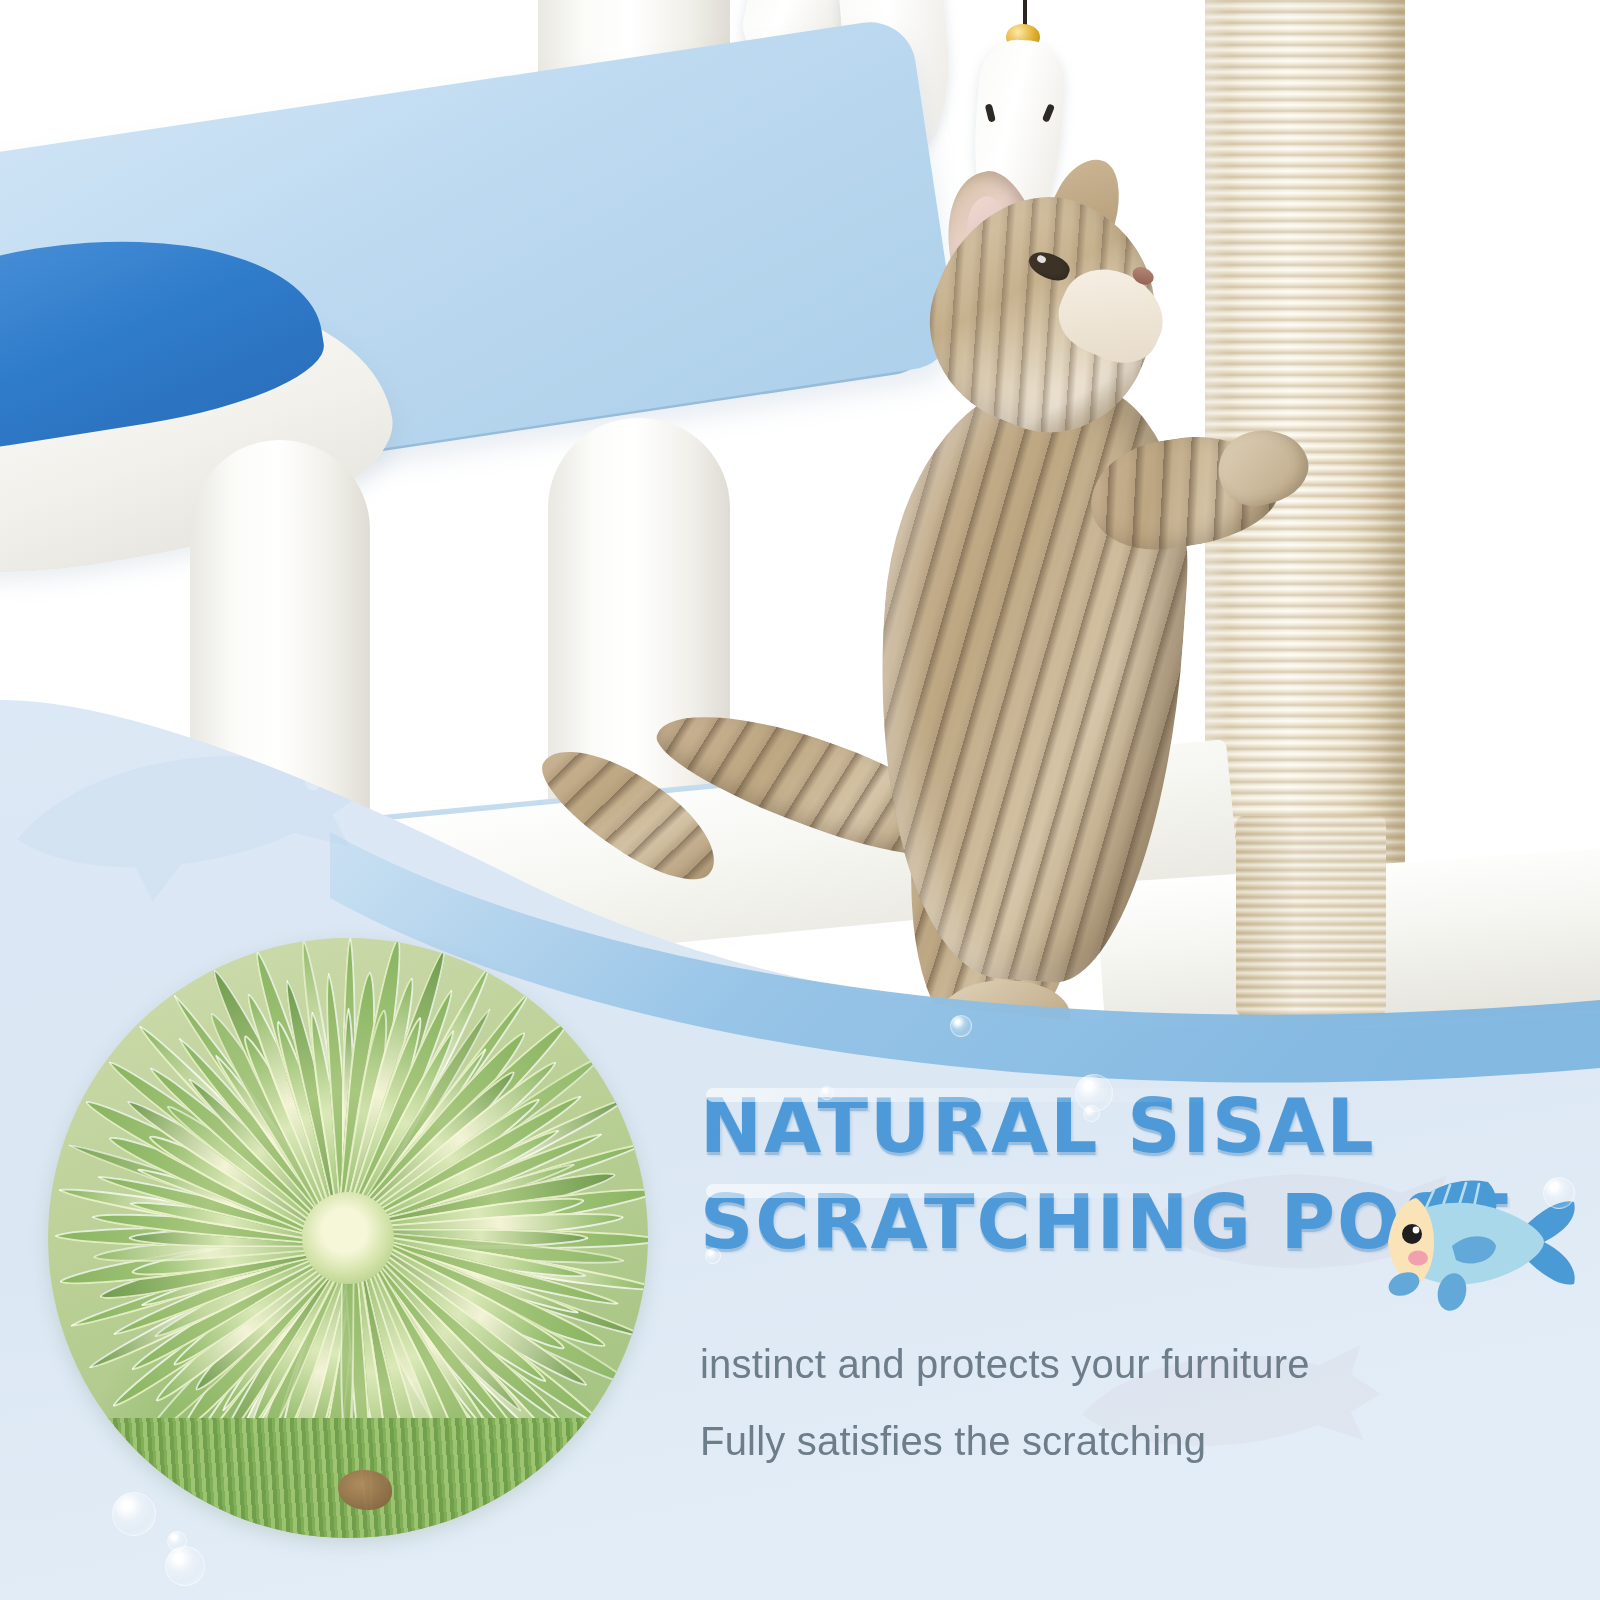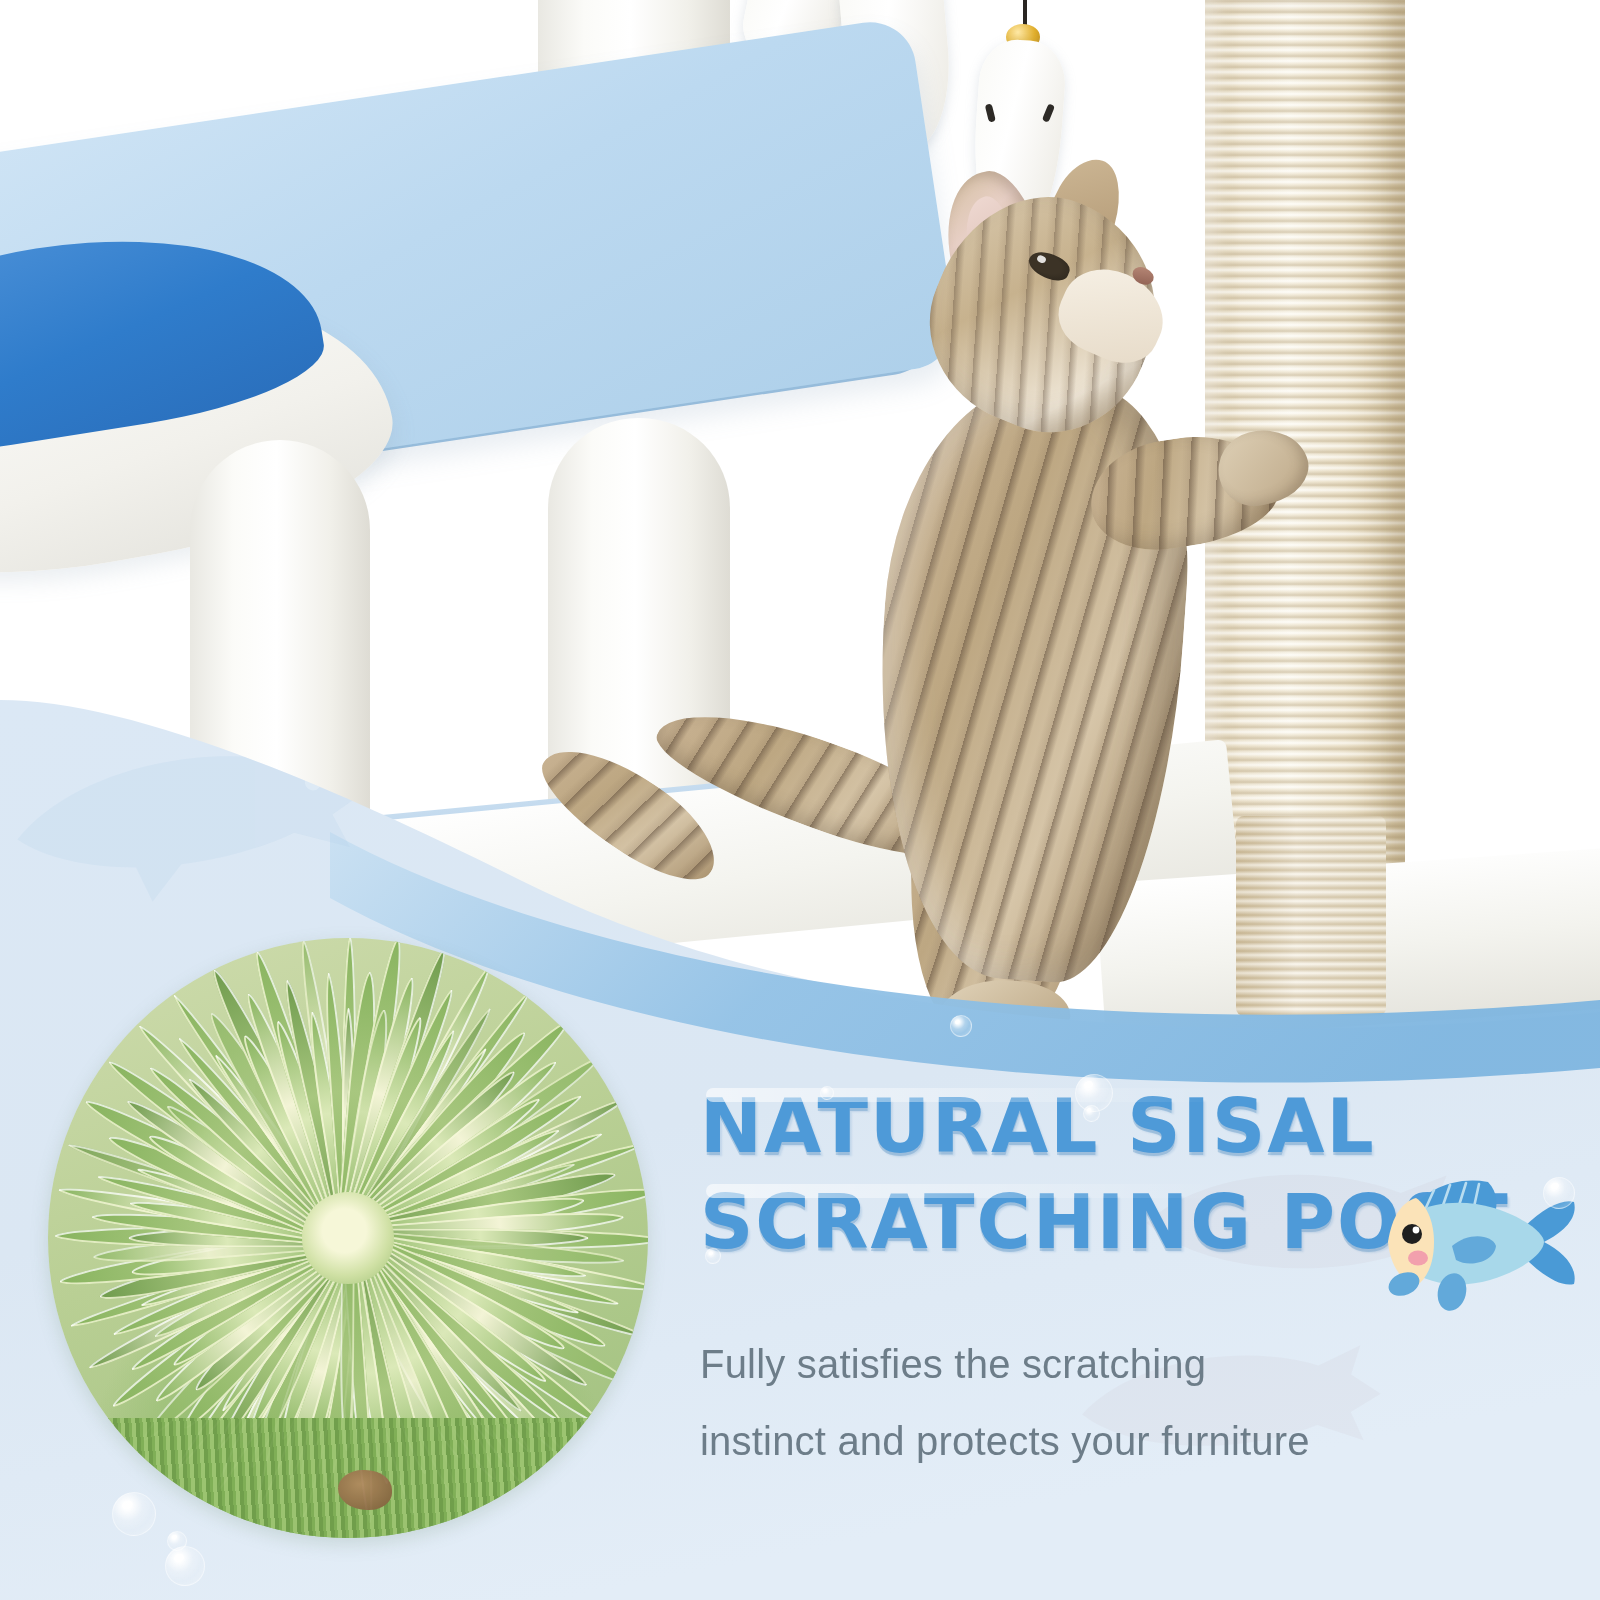--- a/index.html
+++ b/index.html
@@ -529,22 +529,22 @@
       </div>
     <div class="grass"></div>
   </div>
 
   <div class="copy">
     <h1 class="headline">
       <span class="ln">NATURAL SISAL</span>
       <span class="ln">SCRATCHING POST</span>
     </h1>
     <p class="subcopy">
+      <span>instinct and protects your furniture</span>
       <span>Fully satisfies the scratching</span>
-      <span>instinct and protects your furniture</span>
     </p>
   </div>
 
   <div class="fish">
     <svg viewBox="0 0 232 140" xmlns="http://www.w3.org/2000/svg" aria-hidden="true">
 
       <path d="M168,64 C190,38 214,26 226,30 C230,46 216,60 196,70
                C216,80 230,96 226,112 C212,116 188,100 168,76 Z" fill="#4a9ad6"></path>
 
       <path d="M60,44 C74,18 106,4 140,10 C150,20 150,34 146,44 Z" fill="#4a9ad6"></path>

